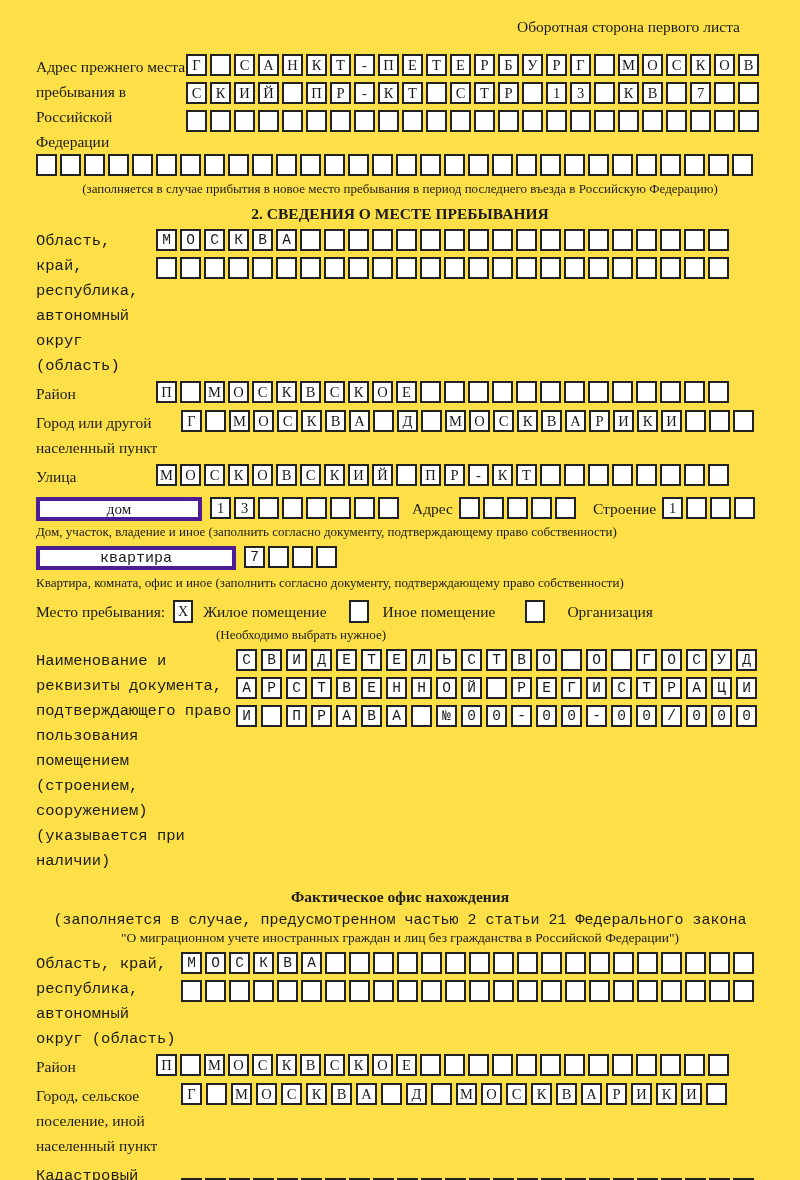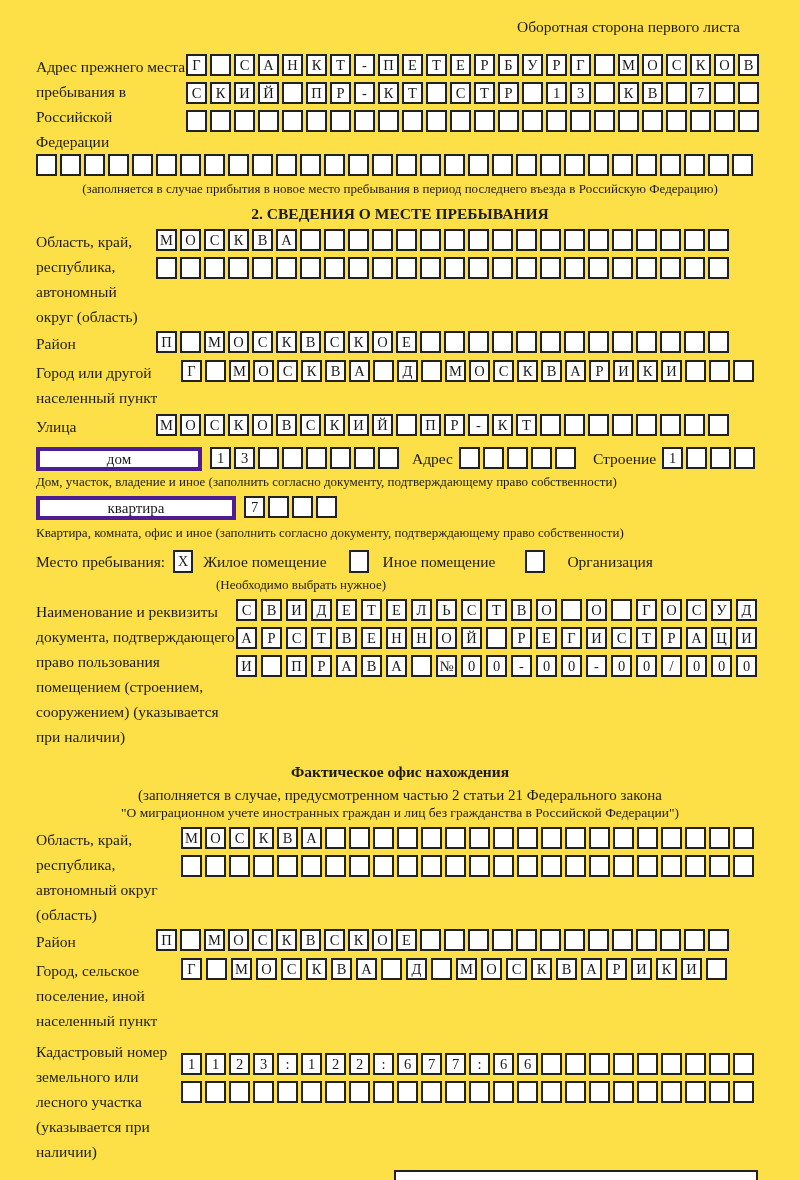--- a/index.html
+++ b/index.html
@@ -47,21 +47,21 @@
     width:20px;height:23px;border:2px solid #222;
     display:flex;align-items:center;justify-content:center;
     font-size:14px;background:#fff;
   }
   .stamp-box{
     box-sizing:border-box;
     margin-left:358px;margin-top:6px;
     width:364px;height:176px;
     border:2px solid #222;background:#fff;
   }
-  .mt2{margin-top:2px;}.mt4{margin-top:4px;}.mt6{margin-top:6px;}
+  .mt2{margin-top:2px;}.mt4{margin-top:4px;}.mt6{margin-top:6px;font-family:Liberation Mono, monospace;}
   .mt8{margin-top:8px;}.mt14{margin-top:14px;}.mt18{margin-top:18px;}
 </style>
 </head>
 <body>
 
 <div class="page">
 
   <div class="header-note">Оборотная сторона первого листа</div>
 
   <div class="row mt18">

